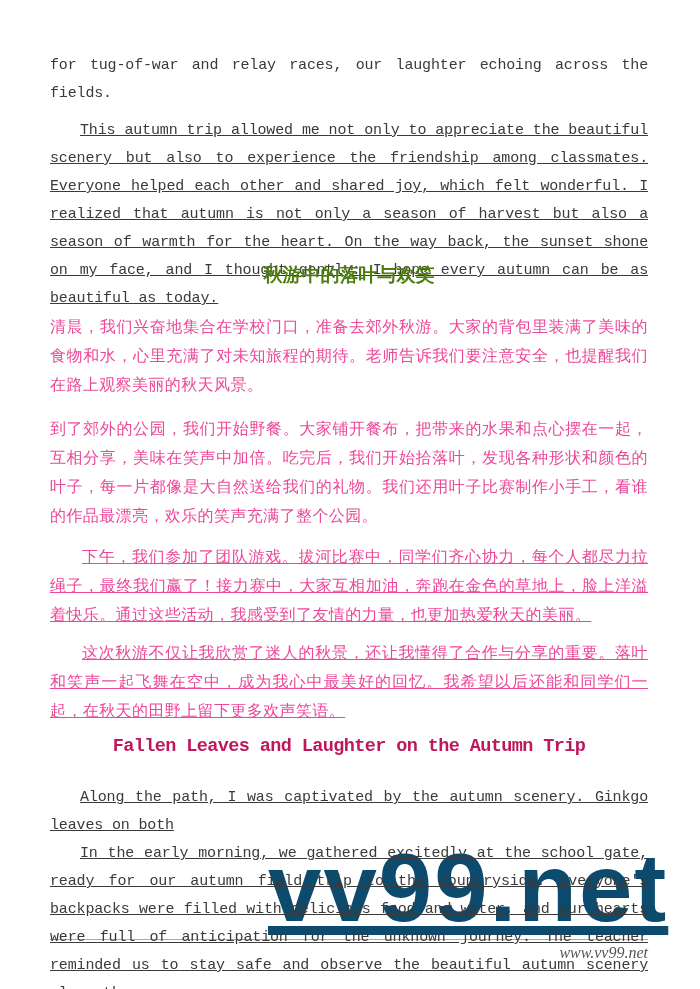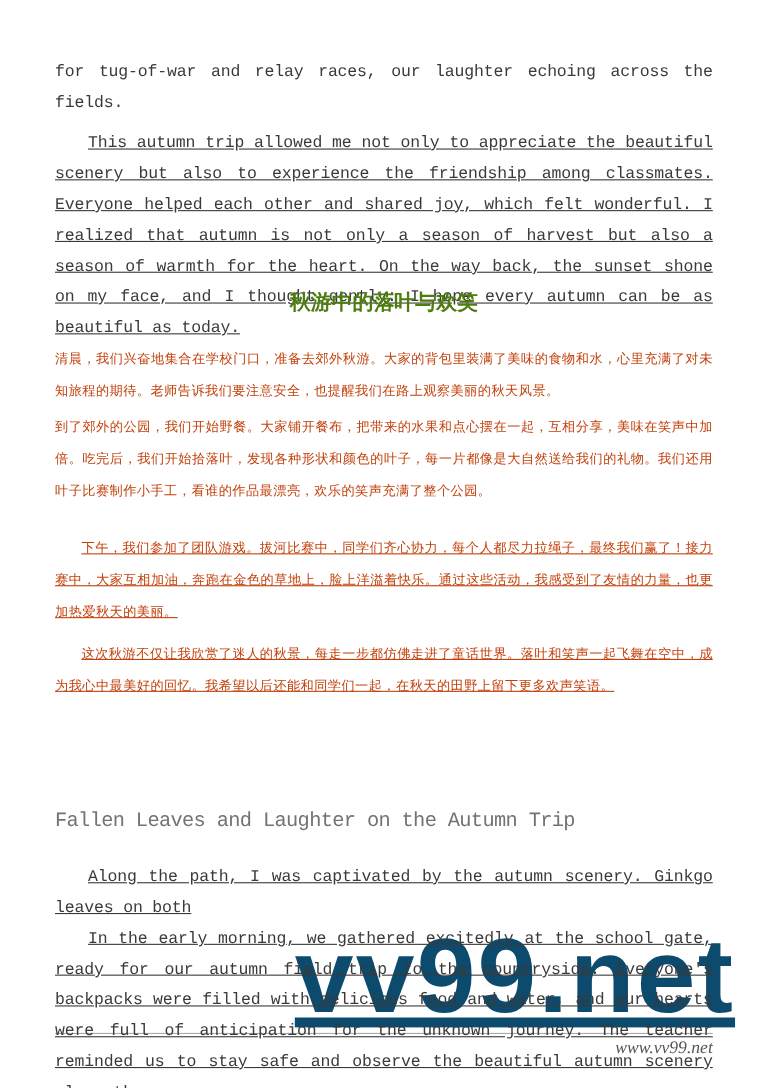--- a/index.html
+++ b/index.html
@@ -10,33 +10,33 @@
     }
     .page { position: absolute; left: 50px; top: 0; width: 598px; }
     .en-p {
       font-family: "Liberation Mono", "DejaVu Sans Mono", monospace;
       font-size: 15px; line-height: 28px; margin: 0; text-align: justify;
       letter-spacing: -0.15px;
       color: #3a3a3a;
     }
     .cn-p {
       font-family: "DejaVu Sans", "Liberation Sans", sans-serif;
-      font-size: 12px; line-height: 29px; margin: 0; text-align: justify;
-      color: #c2410c; letter-spacing: 0.4px;
+      font-size: 16px; line-height: 29px; margin: 0; text-align: justify;
+      color: #ec4899; letter-spacing: 0.4px;
     }
     .indent { text-indent: 2em; text-decoration: underline; }
     .title-cn {
       position: absolute; left: 0; width: 598px; top: 262px; text-align: center;
       font-family: "DejaVu Sans", "Liberation Sans", sans-serif;
       font-size: 19px; font-weight: bold; color: #4d7c0f; margin: 0;
     }
     .title-en {
-      position: absolute; left: 0; width: 598px; top: 736px; text-align: left;
+      position: absolute; left: 0; width: 598px; top: 736px; text-align: center;
       font-family: "Liberation Mono", "DejaVu Sans Mono", monospace;
-      font-size: 18.5px; font-weight: normal; color: #737373; margin: 0; letter-spacing: -0.6px;
+      font-size: 18.5px; font-weight: bold; color: #be185d; margin: 0; letter-spacing: -0.6px;
     }
     .block { position: absolute; left: 0; width: 598px; }
     .footer-rule {
       position: absolute; left: 50px; width: 598px; top: 939px; height: 0;
       border-top: 1.5px solid #aaaaaa;
     }
     .footer-url {
       position: absolute; right: 52px; top: 944px;
       font-family: "Liberation Serif", "DejaVu Serif", serif;
       font-style: italic; font-size: 16px; color: #555555;
@@ -58,23 +58,23 @@
 
   <div class="block" style="top:52px;">
     <p class="en-p">for tug-of-war and relay races, our laughter echoing across the fields.</p>
     <p class="en-p indent" style="margin-top:9px;">This autumn trip allowed me not only to appreciate the beautiful scenery but also to experience the friendship among classmates. Everyone helped each other and shared joy, which felt wonderful. I realized that autumn is not only a season of harvest but also a season of warmth for the heart. On the way back, the sunset shone on my face, and I thought gently: I hope every autumn can be as beautiful as today.</p>
   </div>
 
   <h2 class="title-cn">秋游中的落叶与欢笑</h2>
 
   <div class="block" style="top:312px;">
     <p class="cn-p">清晨，我们兴奋地集合在学校门口，准备去郊外秋游。大家的背包里装满了美味的食物和水，心里充满了对未知旅程的期待。老师告诉我们要注意安全，也提醒我们在路上观察美丽的秋天风景。</p>
-    <p class="cn-p" style="margin-top:4px;">到了郊外的公园，我们开始野餐。大家铺开餐布，把带来的水果和点心摆在一起，互相分享，美味在笑声中加倍。吃完后，我们开始拾落叶，发现各种形状和颜色的叶子，每一片都像是大自然送给我们的礼物。我们还用叶子比赛制作小手工，看谁的作品最漂亮，欢乐的笑声充满了整个公园。</p>
-    <p class="cn-p indent" style="margin-top:23px;">下午，我们参加了团队游戏。拔河比赛中，同学们齐心协力，每个人都尽力拉绳子，最终我们赢了！接力赛中，大家互相加油，奔跑在金色的草地上，脸上洋溢着快乐。通过这些活动，我感受到了友情的力量，也更加热爱秋天的美丽。</p>
-    <p class="cn-p indent" style="margin-top:9px;">这次秋游不仅让我欣赏了迷人的秋景，每走一步都仿佛走进了童话世界。落叶和笑声一起飞舞在空中，成为我心中最美好的回忆。我希望以后还能和同学们一起，在秋天的田野上留下更多欢声笑语。</p>
+    <p class="cn-p" style="margin-top:15px;">到了郊外的公园，我们开始野餐。大家铺开餐布，把带来的水果和点心摆在一起，互相分享，美味在笑声中加倍。吃完后，我们开始拾落叶，发现各种形状和颜色的叶子，每一片都像是大自然送给我们的礼物。我们还用叶子比赛制作小手工，看谁的作品最漂亮，欢乐的笑声充满了整个公园。</p>
+    <p class="cn-p indent" style="margin-top:12px;">下午，我们参加了团队游戏。拔河比赛中，同学们齐心协力，每个人都尽力拉绳子，最终我们赢了！接力赛中，大家互相加油，奔跑在金色的草地上，脸上洋溢着快乐。通过这些活动，我感受到了友情的力量，也更加热爱秋天的美丽。</p>
+    <p class="cn-p indent" style="margin-top:9px;">这次秋游不仅让我欣赏了迷人的秋景，还让我懂得了合作与分享的重要。落叶和笑声一起飞舞在空中，成为我心中最美好的回忆。我希望以后还能和同学们一起，在秋天的田野上留下更多欢声笑语。</p>
   </div>
 
   <h2 class="title-en">Fallen Leaves and Laughter on the Autumn Trip</h2>
 
   <div class="block" style="top:778px;">
     <p class="en-p indent" style="margin-top:6px;">Along the path, I was captivated by the autumn scenery. Ginkgo leaves on both</p>
     <p class="en-p indent">In the early morning, we gathered excitedly at the school gate, ready for our autumn field trip to the countryside. Everyone's backpacks were filled with delicious food and water, and our hearts were full of anticipation for the unknown journey. The teacher reminded us to stay safe and observe the beautiful autumn scenery along the way.</p>
   </div>
 </div>
 

